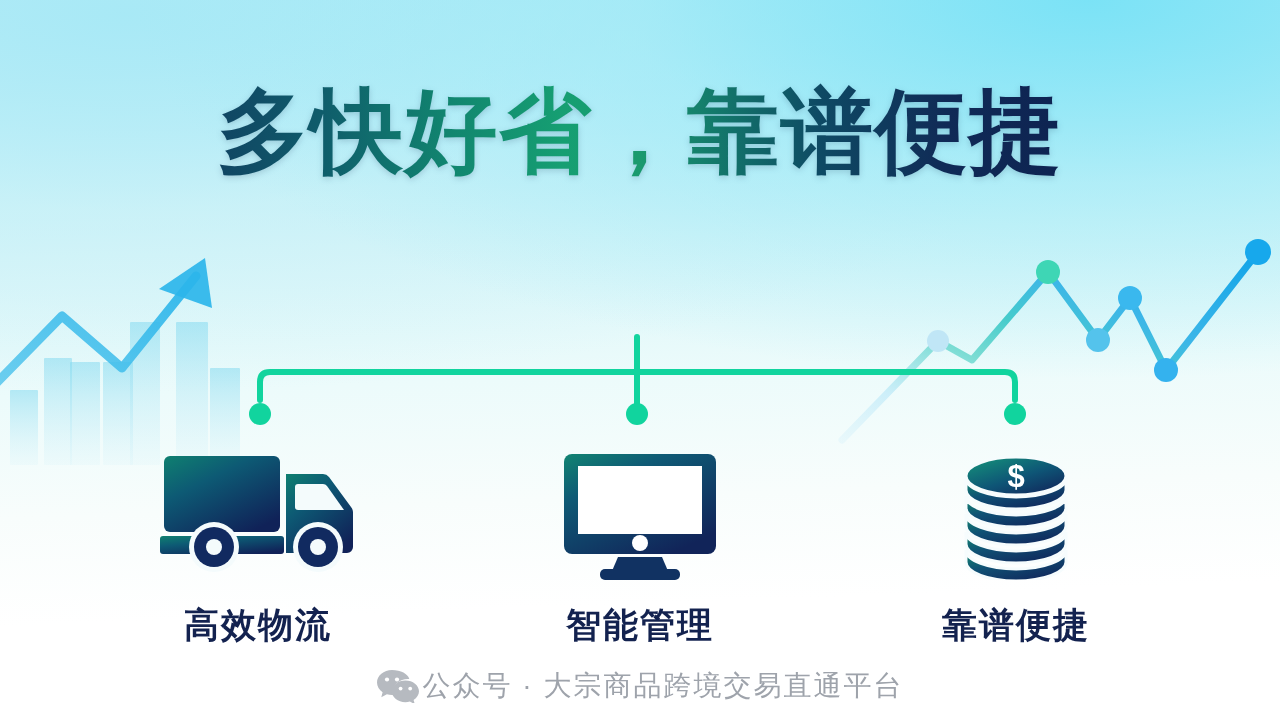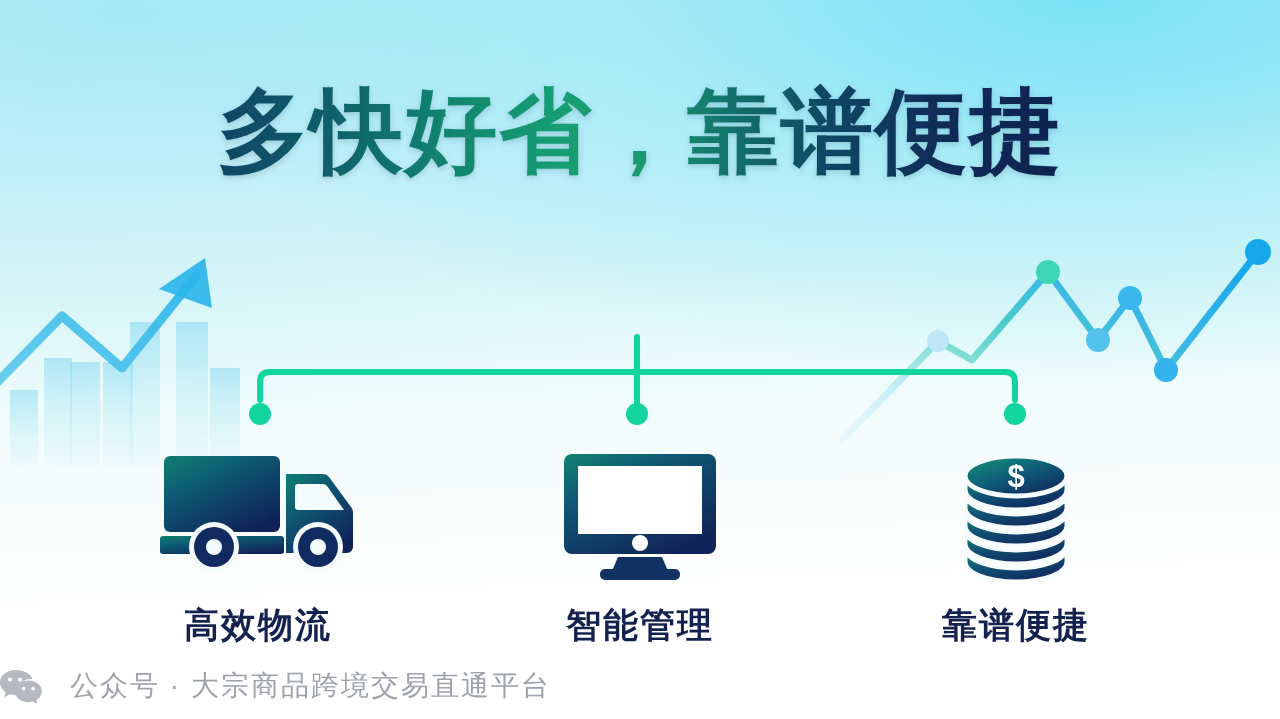--- a/index.html
+++ b/index.html
@@ -57,21 +57,21 @@
     margin-top:22px;
     font-size:35px;font-weight:bold;color:#13224f;letter-spacing:2px;
   }
   #feat-0{left:138px;top:445px;}
   #feat-1{left:520px;top:445px;}
   #feat-2{left:896px;top:445px;}
 
   
   #footer{
     position:absolute;left:0;right:0;bottom:14px;
-    display:flex;align-items:center;gap:28px;
+    display:flex;align-items:center;justify-content:center;gap:4px;
   }
   #footer .ftext{
     font-size:28px;color:#9ea3ab;letter-spacing:2px;white-space:pre;
   }
 </style>
 </head>
 <body>
 
 <div id="poster">
 

